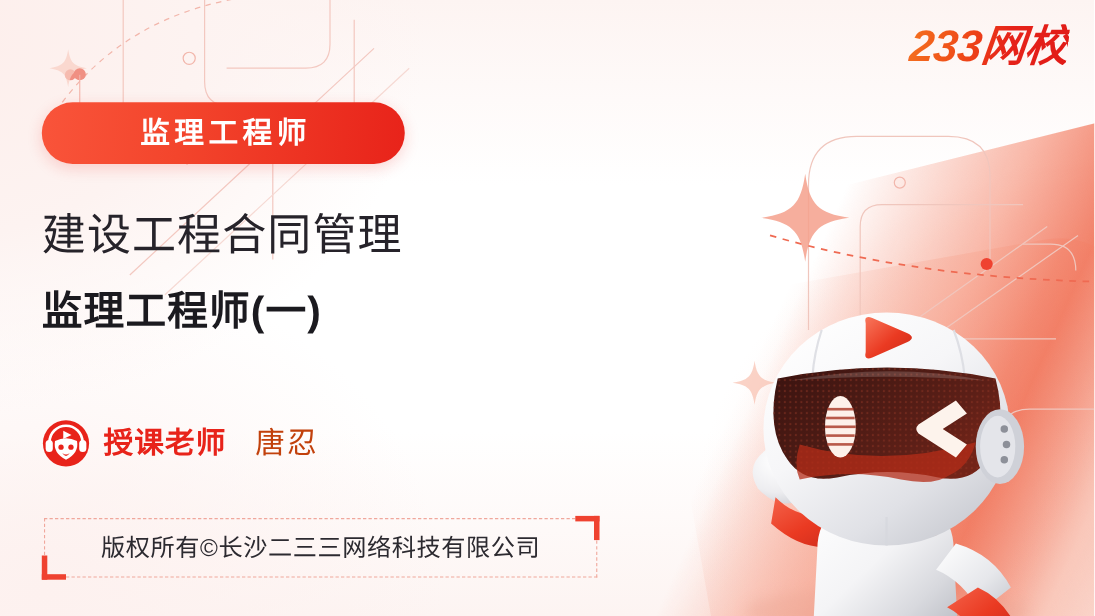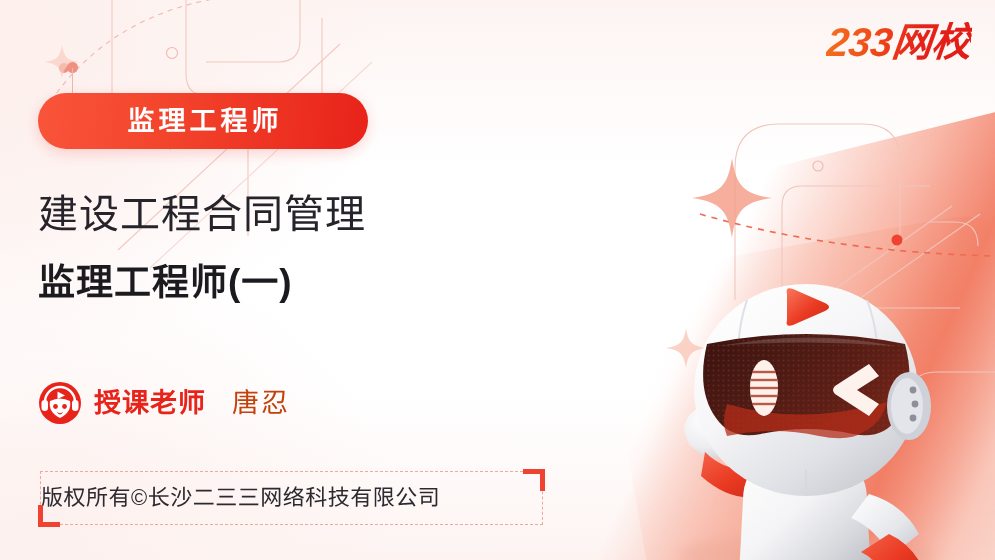--- a/index.html
+++ b/index.html
@@ -195,20 +195,21 @@
   .copyright {
     position: absolute;
     left: 40px;
     top: 471px;
     width: 503px;
     height: 54px;
     border: 1px dashed #f0a79c;
     box-sizing: border-box;
     display: flex;
     align-items: center;
+    justify-content: center;
   }
   .copyright-text {
     font-size: 22px;
     color: #2c2a30;
     font-weight: 400;
     letter-spacing: 0.5px;
     line-height: 1;
     white-space: nowrap;
   }
   

